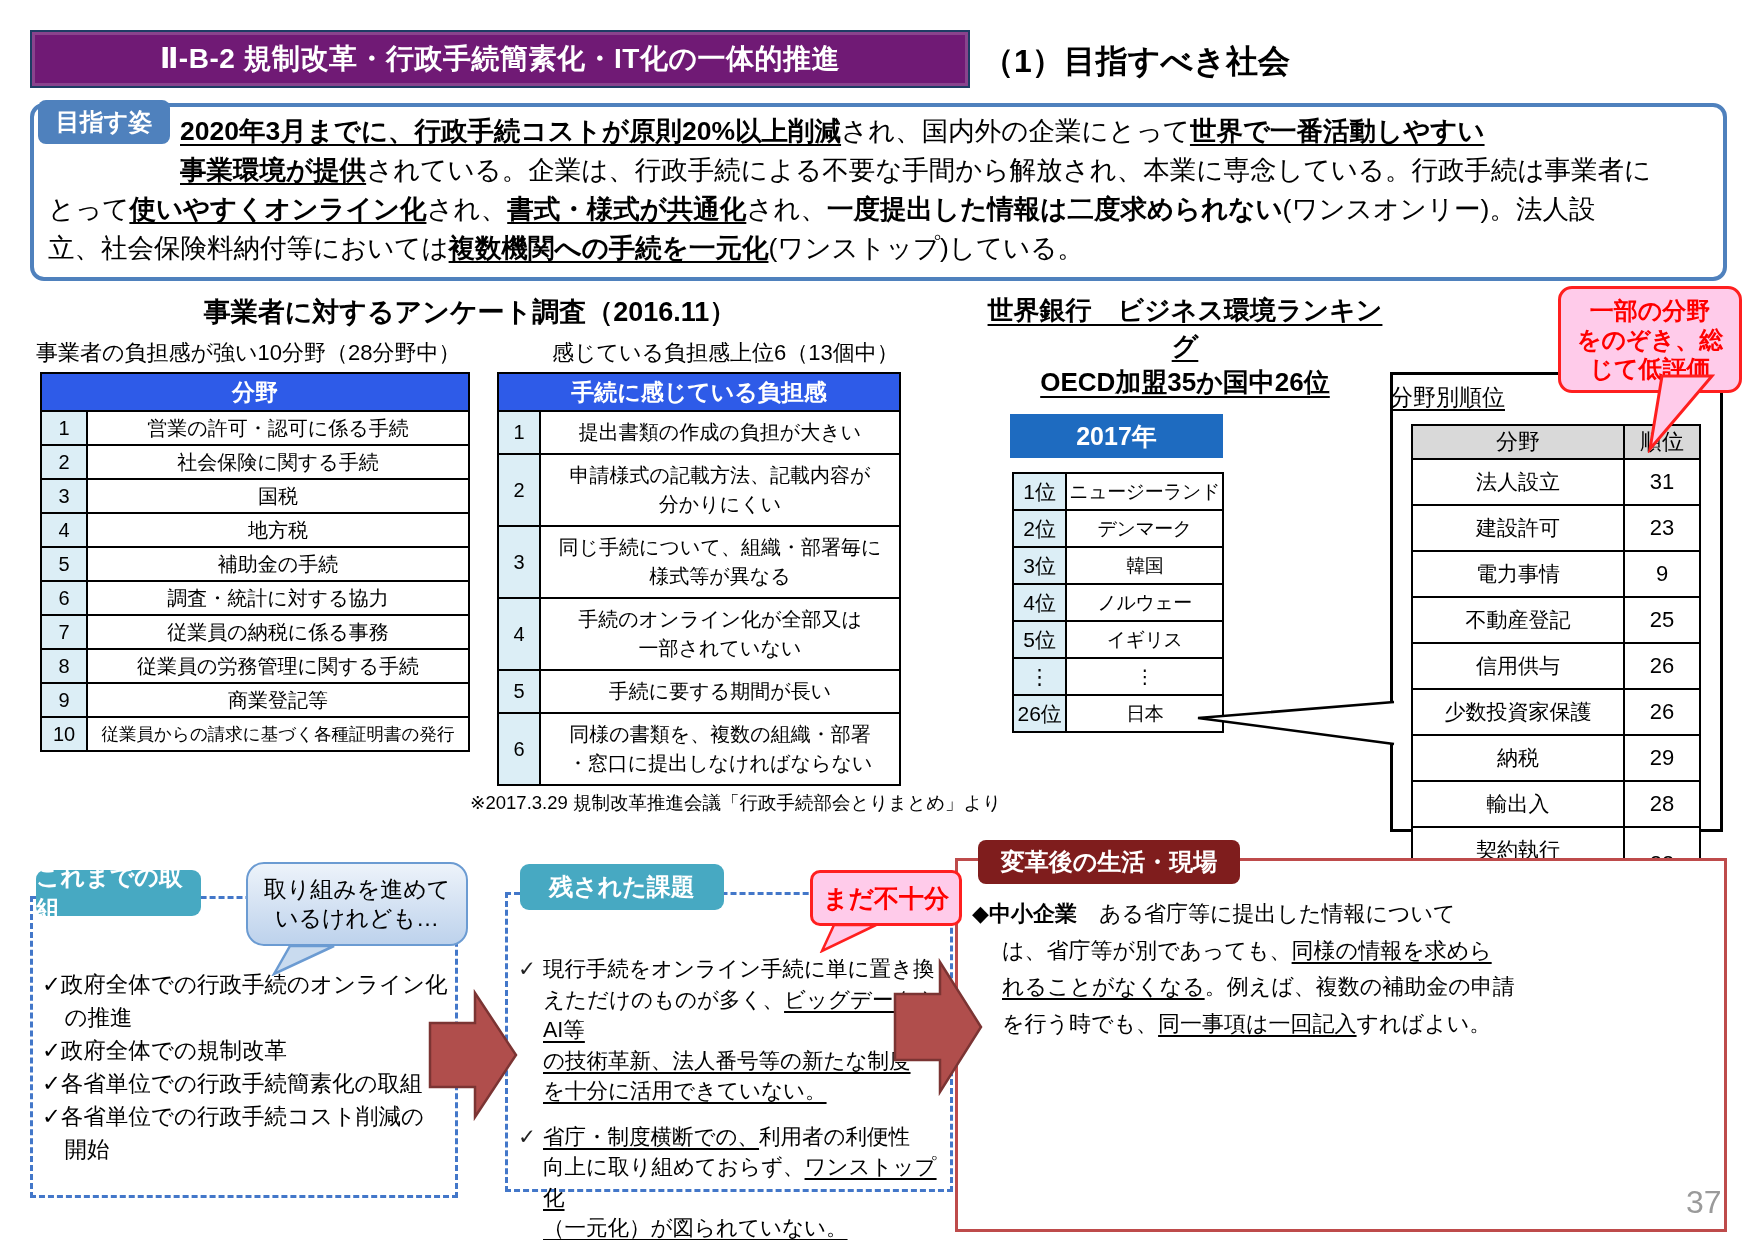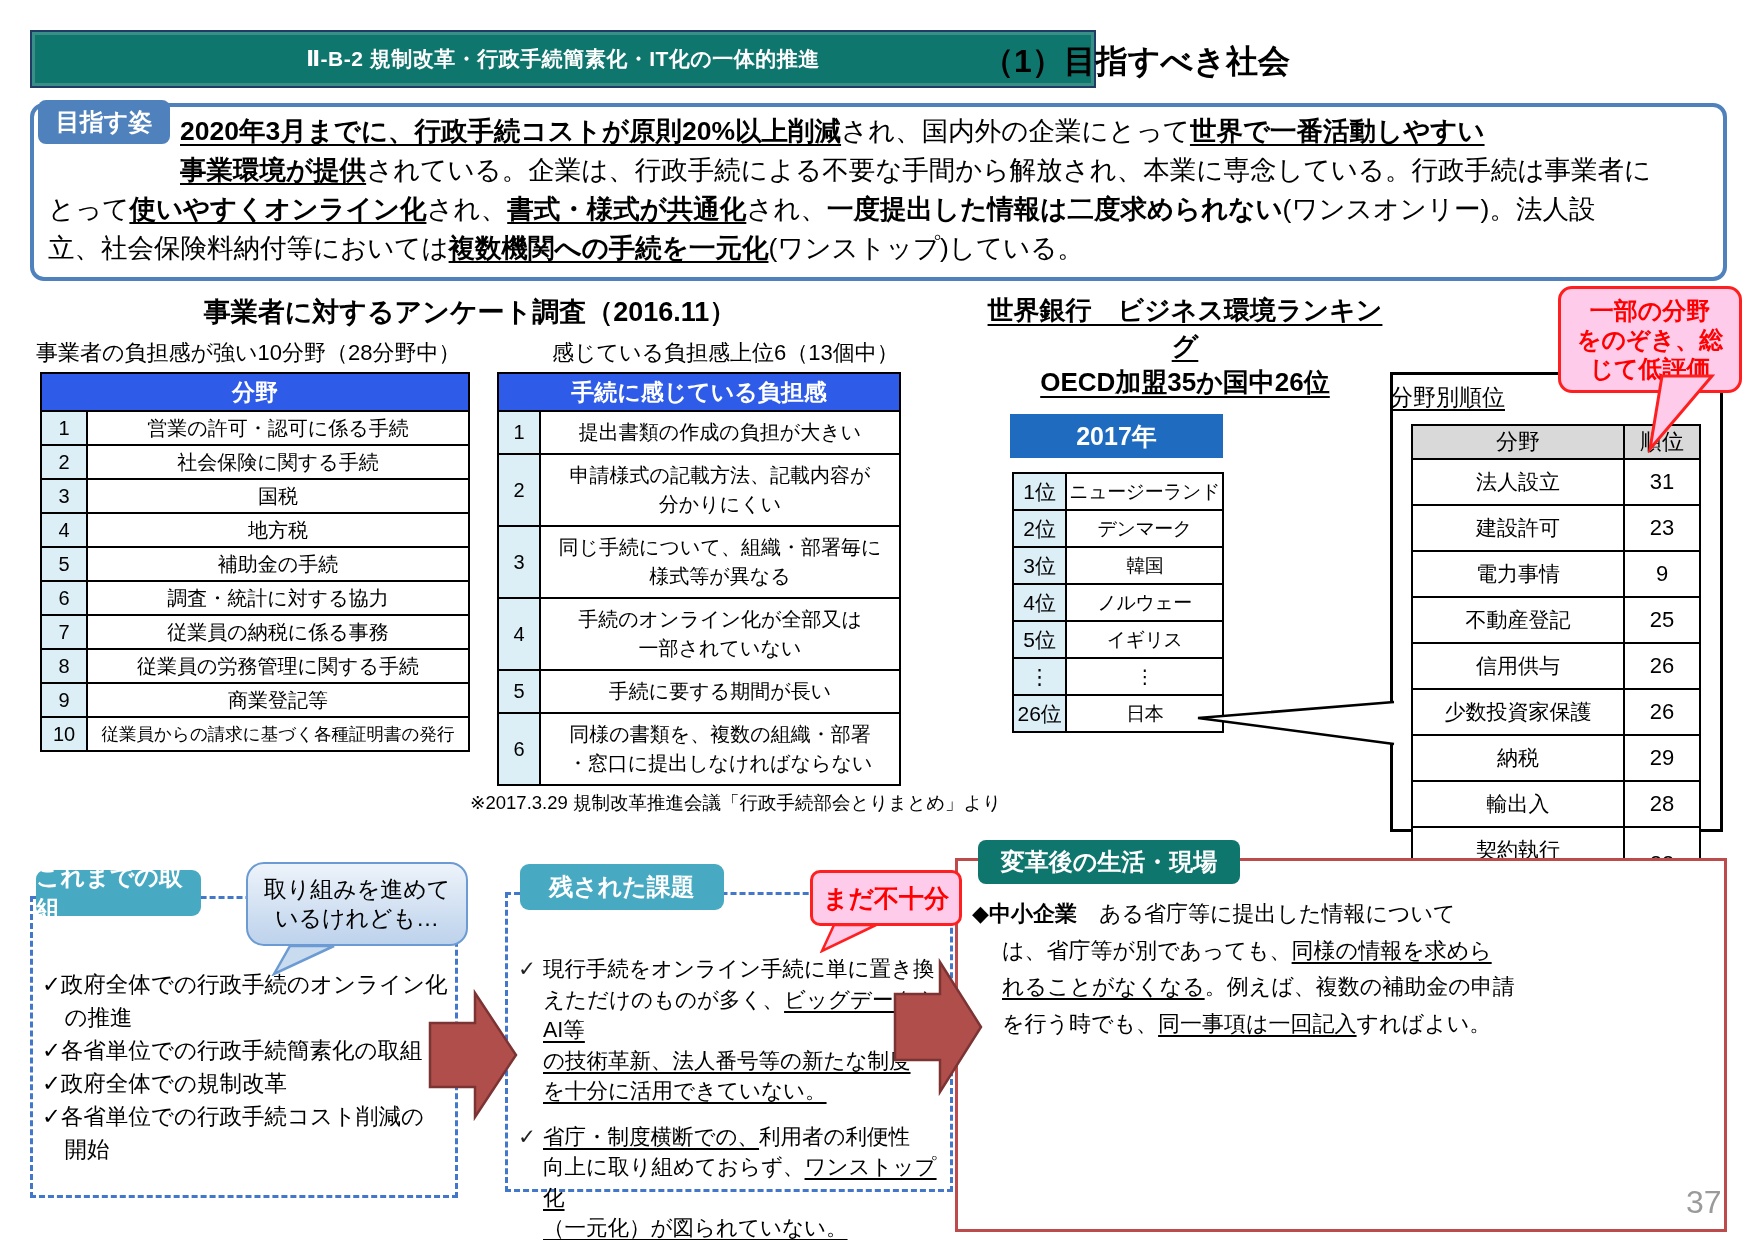--- a/index.html
+++ b/index.html
@@ -4,23 +4,23 @@
 <style>
   *{margin:0;padding:0;box-sizing:border-box}
   html,body{background:#fff}
   body{font-family:"Liberation Sans","DejaVu Sans",sans-serif;color:#000}
   #canvas{position:relative;width:1755px;height:1240px;background:#fff;overflow:hidden}
   .abs{position:absolute}
   .b{font-weight:bold}
   .u{text-decoration:underline;text-underline-offset:4px}
 
   
-  .titlebar{left:30px;top:30px;width:1066px;height:58px;background:#0f766e;border:2px solid #1E3C64;
+  .titlebar{left:30px;top:30px;width:940px;height:58px;background:#701a75;border:2px solid #1E3C64;
     box-shadow:inset 0 0 0 3px rgba(255,255,255,.18);display:flex;align-items:center;justify-content:center;
-    color:#fff;font-weight:bold;font-size:21px;letter-spacing:.5px}
+    color:#fff;font-weight:bold;font-size:28px;letter-spacing:.5px}
   .subtitle{left:982px;top:40px;font-size:32px;font-weight:bold}
 
   
   .goalbox{left:30px;top:103px;width:1697px;height:178px;border:4px solid #4F81BD;border-radius:14px;background:#fff}
   .goaltag{left:38px;top:100px;width:132px;height:44px;background:#4F81BD;border-radius:8px;color:#ffffff;
     font-size:24px;font-weight:bold;display:flex;align-items:center;justify-content:center;z-index:3}
   .goaltext{left:48px;top:112px;width:1662px;font-size:26.5px;line-height:39px;white-space:pre-wrap}
   .goalspacer{float:left;width:132px;height:40px}
 
   
@@ -77,21 +77,21 @@
 
   #issues-bubble{left:810px;top:870px;width:152px;height:56px;background:#FFCBEA;border:3px solid #FF1F1F;
     border-radius:10px;color:#F00;font-weight:bold;font-size:25px;display:flex;align-items:center;justify-content:center;z-index:4}
   #issues-items{left:518px;top:954px;width:428px;font-size:21.5px;line-height:30.5px}
   .issue{display:flex;gap:7px;margin-bottom:15px}
   .issue .chk{flex:0 0 auto;color:#222}
   .issue .ibody{white-space:pre-wrap}
 
   
   #future-box{left:955px;top:858px;width:772px;height:374px;border:3.5px solid #BE4B4B;background:#fff}
-  #future-label{left:978px;top:840px;width:262px;height:44px;background:#0f766e;border-radius:8px;color:#fff;
+  #future-label{left:978px;top:840px;width:262px;height:44px;background:#7f1d1d;border-radius:8px;color:#fff;
     font-weight:bold;font-size:24px;display:flex;align-items:center;justify-content:center;z-index:4}
   #future-items{left:972px;top:896px;width:748px;font-size:22px;line-height:36.5px}
   .future-item{white-space:pre-wrap;padding-left:30px;text-indent:-30px}
 
   .pagenum{left:1686px;top:1184px;font-size:32px;color:#9A9A9A}
   svg{display:block}
 </style>
 </head>
 <body>
 
@@ -346,23 +346,23 @@
   <div class="abs" id="past-bubble">取り組みを進めて
 いるけれども…</div>
   <svg class="abs" style="left:270px;top:944px;z-index:3" width="72" height="32" viewBox="0 0 72 32">
     <path d="M 4,30 L 20,2 L 64,2 Z" fill="#C9DBEF" stroke="#6B9BD2" stroke-width="2.5"></path>
   </svg>
   <div class="abs" id="past-items">
 
       <div class="past-item">✓政府全体での行政手続のオンライン化
 　の推進</div>
 
+      <div class="past-item">✓政府全体での規制改革</div>
+
       <div class="past-item">✓各省単位での行政手続簡素化の取組</div>
-
-      <div class="past-item">✓政府全体での規制改革</div>
 
       <div class="past-item">✓各省単位での行政手続コスト削減の
 　開始</div>
     </div>
 
   <svg class="abs" style="left:428px;top:985px;z-index:2" width="92" height="140" viewBox="0 0 92 140">
     <polygon points="2,38 47,38 47,8 88,70 47,132 47,102 2,102" fill="#B04E4C" stroke="#7B3433" stroke-width="2.5"></polygon>
   </svg>
 
   <div class="abs dash" id="issues-box"></div>

